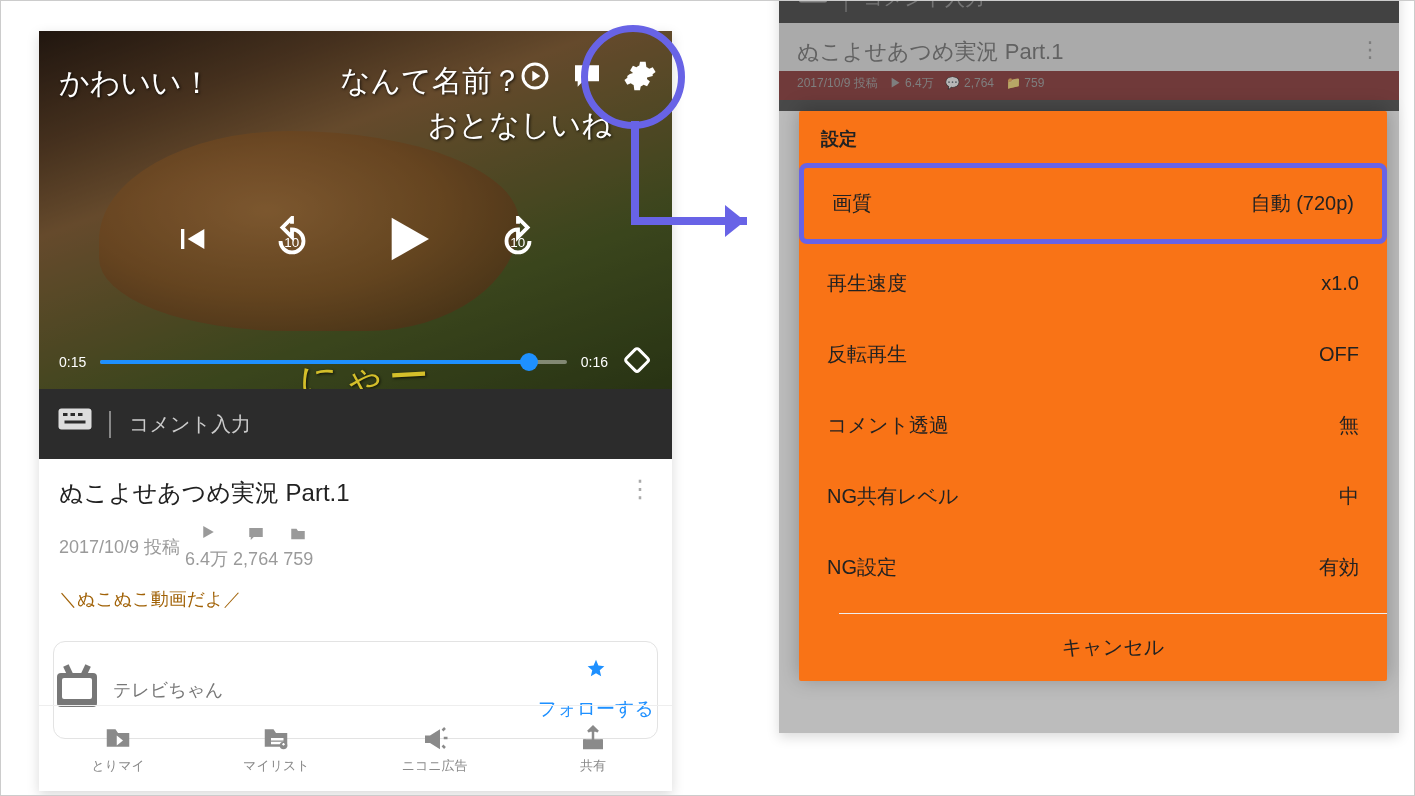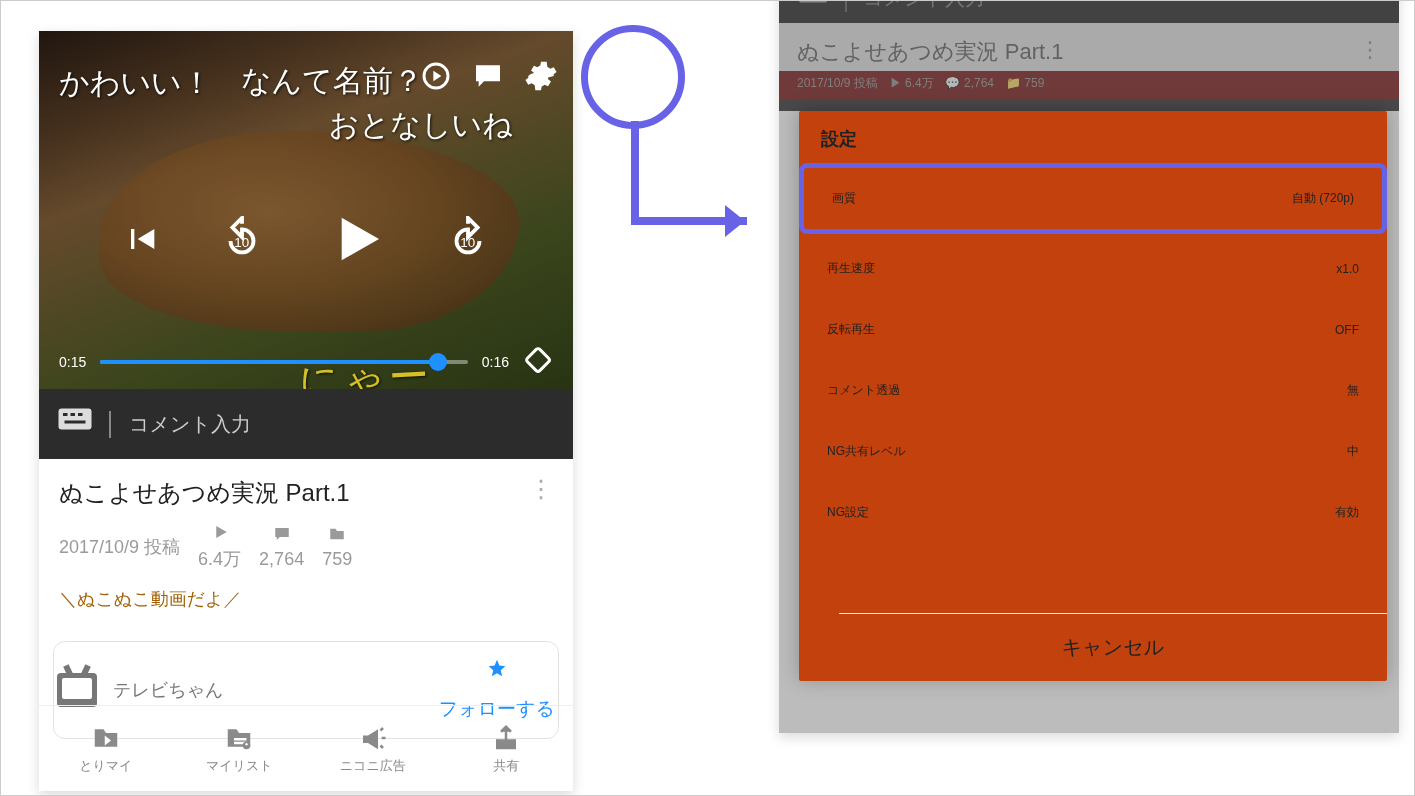--- a/index.html
+++ b/index.html
@@ -6,21 +6,21 @@
   body {
     font-family: -apple-system, "Hiragino Sans", "Hiragino Kaku Gothic ProN", Meiryo, sans-serif;
     background: #fff;
     width: 1415px;
     height: 796px;
     position: relative;
     border: 1px solid #ccc;
   }
   .phone {
     position: absolute;
-    width: 534px;
+    width: 633px;
     background: #fff;
     box-shadow: 0 4px 12px rgba(0,0,0,0.15);
   }
   .phone.left { left: 38px; top: 30px; height: 760px; }
   .phone.right { left: 778px; top: -28px; width: 620px; height: 760px; background:#e0e0e0; }
 
   
   .video-area {
     position: relative;
     width: 100%;
@@ -52,21 +52,21 @@
   .bar-thumb { position:absolute; left:92%; top:50%; width:18px; height:18px; background:#1e90ff; border-radius:50%; transform:translate(-50%,-50%);}
   .rotate-ic { color:#fff; }
 
   .comment-bar { background:#2c2c2c; height:70px; display:flex; align-items:center; padding:0 18px; gap:16px;}
   .comment-bar .inp { color:#ccc; font-size:20px; border-left:2px solid #888; padding-left:18px;}
   .kb-ic { color:#ddd; }
 
   .info { padding:18px 20px 10px; }
   .title { font-size:24px; color:#222;}
   .kebab { float:right; color:#aaa; font-size:24px; line-height:24px;}
-  .meta { margin-top:14px; display:flex; gap:18px; align-items:center; color:#9a9a9a; font-size:18px;}
+  .meta { margin-top:14px; display:flex; gap:5px; align-items:center; color:#9a9a9a; font-size:18px;}
   .meta .ic { display:inline-flex; align-items:center; gap:6px;flex-direction:column;}
   .desc { margin-top:16px; color:#a16207; font-size:18px;}
   .uploader { margin:20px 14px 0; border:1px solid #e3e3e3; border-radius:12px; padding:16px 3px; display:flex; align-items:center; justify-content:space-between;}
   .uploader .l { display:flex; align-items:center; gap:16px; color:#777; font-size:18px;}
   .tv-ic { width:40px; height:34px; background:#777; border-radius:4px; position:relative;}
   .tv-ic::before{content:"";position:absolute;top:-8px;left:8px;width:6px;height:10px;background:#777;transform:rotate(-25deg);}
   .tv-ic::after{content:"";position:absolute;top:-8px;right:8px;width:6px;height:10px;background:#777;transform:rotate(25deg);}
   .tv-face{position:absolute;inset:5px 5px 8px 5px;background:#fff;border-radius:2px;}
   .follow { color:#1e90ff; font-size:19px; font-weight:500; display:flex; align-items:center; gap:18px;flex-direction:column;}
   .tabs { position:absolute; bottom:0; left:0; right:0; height:86px; border-top:1px solid #eee; display:flex;}
@@ -75,23 +75,23 @@
 
   
   .right .dim-top {
     height:138px; background:#3a3a3a; position:relative; filter:brightness(0.85);
     padding:0; overflow:hidden;
   }
   .right .dim-comment { background:#2c2c2c; height:50px; display:flex; align-items:center; padding:0 18px; gap:16px; color:#888; font-size:20px;}
   .right .dim-title { background:#e8e8e8; padding:14px 18px 4px; color:#666; font-size:22px;}
   .right .dim-meta { background:#7f1d1d; padding:4px 18px 8px; color:#999; font-size:12px;}
   .right .overlay-dim { position:absolute; inset:0; background:rgba(120,120,120,0.35); z-index:2;}
-  .sheet { position:absolute; left:20px; right:12px; top:138px; bottom:52px; background:#c2410c; z-index:5; box-shadow:0 -2px 20px rgba(0,0,0,0.25); border-radius:2px;}
+  .sheet { position:absolute; left:20px; right:12px; top:138px; bottom:52px; background:#f97316; z-index:5; box-shadow:0 -2px 20px rgba(0,0,0,0.25); border-radius:2px;}
   .sheet-h { padding:16px 22px 8px; font-size:18px; font-weight:600; color:#222;}
-  .setting-row { display:flex; justify-content:space-between; align-items:center; padding:22px 28px; font-size:12px; color:#222;}
+  .setting-row { display:flex; justify-content:space-between; align-items:center; padding:22px 28px; font-size:20px; color:#222;}
   .setting-row .v { color:#222; }
   .highlight-box { border:5px solid #6863e6; border-radius:8px; margin:4px 0;}
   .cancel { padding:20px; text-align:center; font-size:20px; color:#222; border-top:1px solid #eee; position:absolute; bottom:0; left:0; right:0;margin-left:40px;}
 
   
   .anno-circle {
     position:absolute; left:580px; top:24px; width:104px; height:104px; border:7px solid #6863e6; border-radius:50%; z-index:50;
   }
   .anno-arrow {
     position:absolute; left:626px; top:120px; z-index:50;

